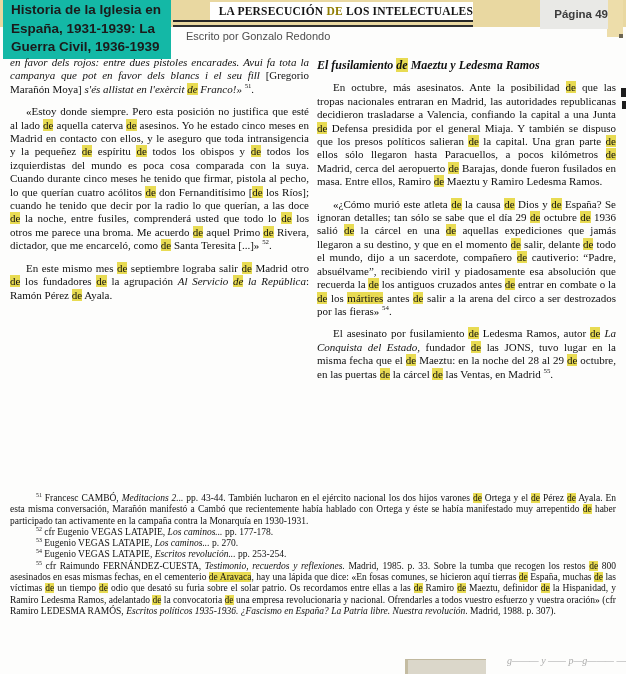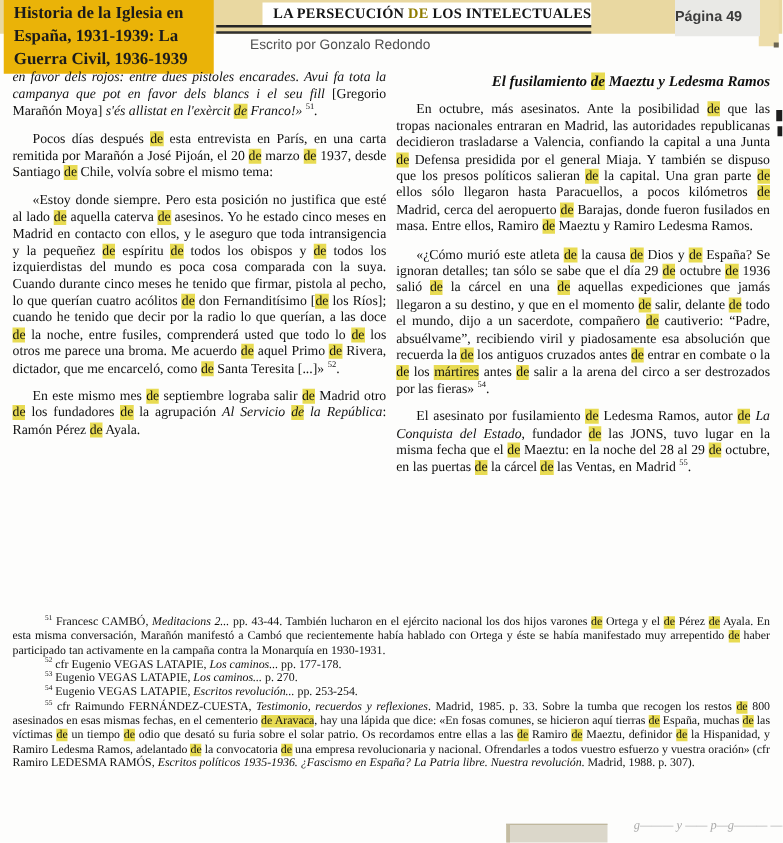--- a/index.html
+++ b/index.html
@@ -7,44 +7,44 @@
     --band:#e9d8a1;
     --chapter-hl:#8f7c00;
   }
   html,body{margin:0;padding:0;}
   body{width:626px;height:674px;overflow:hidden;background:#fff;}
   .page{position:relative;width:626px;height:674px;background:#fdfdfc;font-family:"Liberation Serif",serif;color:#101010;}
 
   
   .band{position:absolute;left:0;top:0;width:626px;height:27px;background:var(--band);}
   .strip{position:absolute;left:607px;top:0;width:16px;height:37px;background:#edddaa;}
-  .title-box{position:absolute;left:3px;top:0;width:168px;min-height:56px;background:#eab308;
-    font-family:Liberation Serif, serif;font-weight:bold;font-size:13.5px;line-height:18.5px;
+  .title-box{position:absolute;left:3px;top:0;width:168px;min-height:56px;background:#14b8a6;
+    font-family:Liberation Sans, sans-serif;font-weight:bold;font-size:13.5px;line-height:18.5px;
     color:#1b1b1b;padding:1px 2px 2px 8px;box-sizing:border-box;}
   .chapter-box{position:absolute;left:210px;top:2px;width:263px;height:18px;background:#fff;
     text-align:right;font-weight:bold;font-size:11.5px;line-height:18px;letter-spacing:.2px;color:#151515;}
   .chapter-box .hl{background:transparent;color:var(--chapter-hl);}
   .chapter-rule{position:absolute;left:173px;top:20px;width:300px;height:7px;
     border-top:2px solid #262626;border-bottom:2px solid #303030;box-sizing:border-box;}
   .page-box{position:absolute;left:540px;top:0;width:68px;height:29px;background:#e9e9e6;
     font-family:"Liberation Sans",sans-serif;font-weight:bold;font-size:11.5px;color:#3c3c3c;
-    text-align:left;line-height:29px;}
-  .byline{position:absolute;left:200px;top:30px;font-family:"Liberation Sans",sans-serif;
+    text-align:right;line-height:29px;}
+  .byline{position:absolute;left:186px;top:30px;font-family:"Liberation Sans",sans-serif;
     font-size:11px;color:#4f4f4f;}
 
   
   .content{position:absolute;left:10px;right:10px;top:56px;}
   .columns{display:flex;gap:8px;min-height:434px;align-items:flex-start;}
   .col{width:299px;text-align:justify;font-size:11px;line-height:13.4px;}
   .col p{margin:0 0 9px 0;}
   .para{text-indent:16px;}
   .quote{margin-left:18px;}
   .quote-cont{margin-left:18px;font-style:italic;}
   .indent{text-indent:16px;}
-  h3.heading{font-style:italic;font-weight:bold;font-size:12px;margin:3px 0 9px 0;text-align:right;}
+  h3.heading{font-style:italic;font-weight:bold;font-size:12px;margin:3px 0 9px 0;text-align:left;}
   .hl{background:var(--hl);}
   .rm{font-style:normal;}
   sup{font-size:.62em;font-style:normal;vertical-align:super;line-height:0;}
   em{font-style:italic;}
 
   
   .footnotes{margin-top:3px;text-align:justify;font-size:9.5px;line-height:11.3px;}
   .footnotes p{margin:0;text-indent:26px;}
 
   
@@ -79,21 +79,20 @@
   <div class="page-box">
     <span>Página 49</span>
   </div>
 
   <div class="byline">Escrito por Gonzalo Redondo</div>
 
   <div class="content">
     <div class="columns">
       <div class="col">
           <p class="quote-cont">en favor dels rojos: entre dues pistoles encarades. Avui fa tota la campanya que pot en favor dels blancs i el seu fill <span class="rm">[Gregorio Marañón Moya]</span> s'és allistat en l'exèrcit <span class="hl">de</span> Franco!» <sup>51</sup>.</p>
-          <p class="para">Pocos días después <span class="hl">de</span> esta entrevista en París, en una carta remitida por Marañón a José Pijoán, el 20 <span class="hl">de</span> marzo <span class="hl">de</span> 1937, desde Santiago <span class="hl">de</span> Chile, volvía sobre el mismo tema:</p>
           <p class="quote indent">«Estoy donde siempre. Pero esta posición no justifica que esté al lado <span class="hl">de</span> aquella caterva <span class="hl">de</span> asesinos. Yo he estado cinco meses en Madrid en contacto con ellos, y le aseguro que toda intransigencia y la pequeñez <span class="hl">de</span> espíritu <span class="hl">de</span> todos los obispos y <span class="hl">de</span> todos los izquierdistas del mundo es poca cosa comparada con la suya. Cuando durante cinco meses he tenido que firmar, pistola al pecho, lo que querían cuatro acólitos <span class="hl">de</span> don Fernanditísimo [<span class="hl">de</span> los Ríos]; cuando he tenido que decir por la radio lo que querían, a las doce <span class="hl">de</span> la noche, entre fusiles, comprenderá usted que todo lo <span class="hl">de</span> los otros me parece una broma. Me acuerdo <span class="hl">de</span> aquel Primo <span class="hl">de</span> Rivera, dictador, que me encarceló, como <span class="hl">de</span> Santa Teresita [...]» <sup>52</sup>.</p>
           <p class="para">En este mismo mes <span class="hl">de</span> septiembre lograba salir <span class="hl">de</span> Madrid otro <span class="hl">de</span> los fundadores <span class="hl">de</span> la agrupación <em>Al Servicio <span class="hl">de</span> la República</em>: Ramón Pérez <span class="hl">de</span> Ayala.</p>
         </div>
       <div class="col">
           <h3 class="heading">El fusilamiento <span class="hl">de</span> Maeztu y Ledesma Ramos</h3>
           <p class="para">En octubre, más asesinatos. Ante la posibilidad <span class="hl">de</span> que las tropas nacionales entraran en Madrid, las autoridades republicanas decidieron trasladarse a Valencia, confiando la capital a una Junta <span class="hl">de</span> Defensa presidida por el general Miaja. Y también se dispuso que los presos políticos salieran <span class="hl">de</span> la capital. Una gran parte <span class="hl">de</span> ellos sólo llegaron hasta Paracuellos, a pocos kilómetros <span class="hl">de</span> Madrid, cerca del aeropuerto <span class="hl">de</span> Barajas, donde fueron fusilados en masa. Entre ellos, Ramiro <span class="hl">de</span> Maeztu y Ramiro Ledesma Ramos.</p>
           <p class="quote indent">«¿Cómo murió este atleta <span class="hl">de</span> la causa <span class="hl">de</span> Dios y <span class="hl">de</span> España? Se ignoran detalles; tan sólo se sabe que el día 29 <span class="hl">de</span> octubre <span class="hl">de</span> 1936 salió <span class="hl">de</span> la cárcel en una <span class="hl">de</span> aquellas expediciones que jamás llegaron a su destino, y que en el momento <span class="hl">de</span> salir, delante <span class="hl">de</span> todo el mundo, dijo a un sacerdote, compañero <span class="hl">de</span> cautiverio: “Padre, absuélvame”, recibiendo viril y piadosamente esa absolución que recuerda la <span class="hl">de</span> los antiguos cruzados antes <span class="hl">de</span> entrar en combate o la <span class="hl">de</span> los <span class="hl">mártires</span> antes <span class="hl">de</span> salir a la arena del circo a ser destrozados por las fieras» <sup>54</sup>.</p>
           <p class="para">El asesinato por fusilamiento <span class="hl">de</span> Ledesma Ramos, autor <span class="hl">de</span> <em>La Conquista del Estado</em>, fundador <span class="hl">de</span> las JONS, tuvo lugar en la misma fecha que el <span class="hl">de</span> Maeztu: en la noche del 28 al 29 <span class="hl">de</span> octubre, en las puertas <span class="hl">de</span> la cárcel <span class="hl">de</span> las Ventas, en Madrid <sup>55</sup>.</p>
         </div>
     </div>

